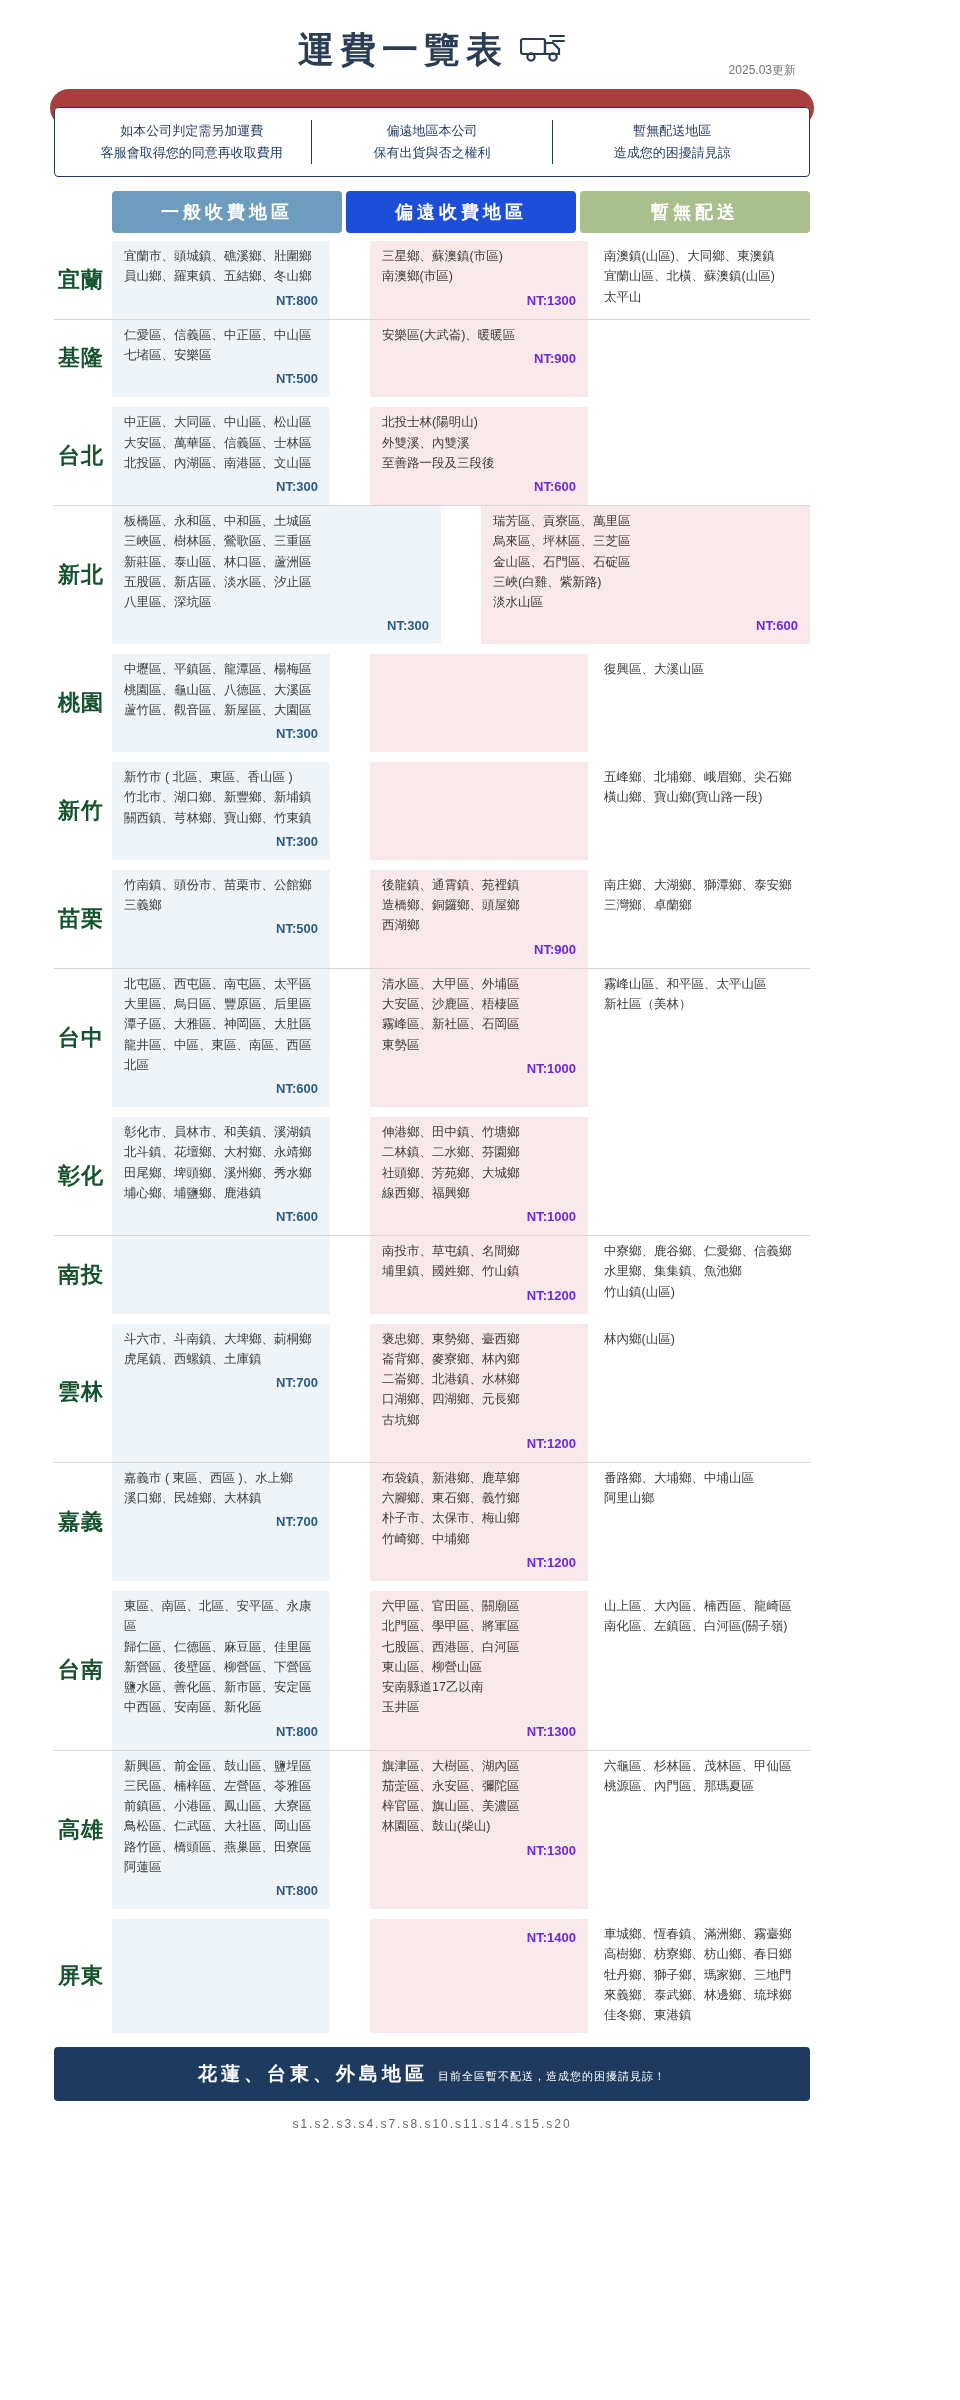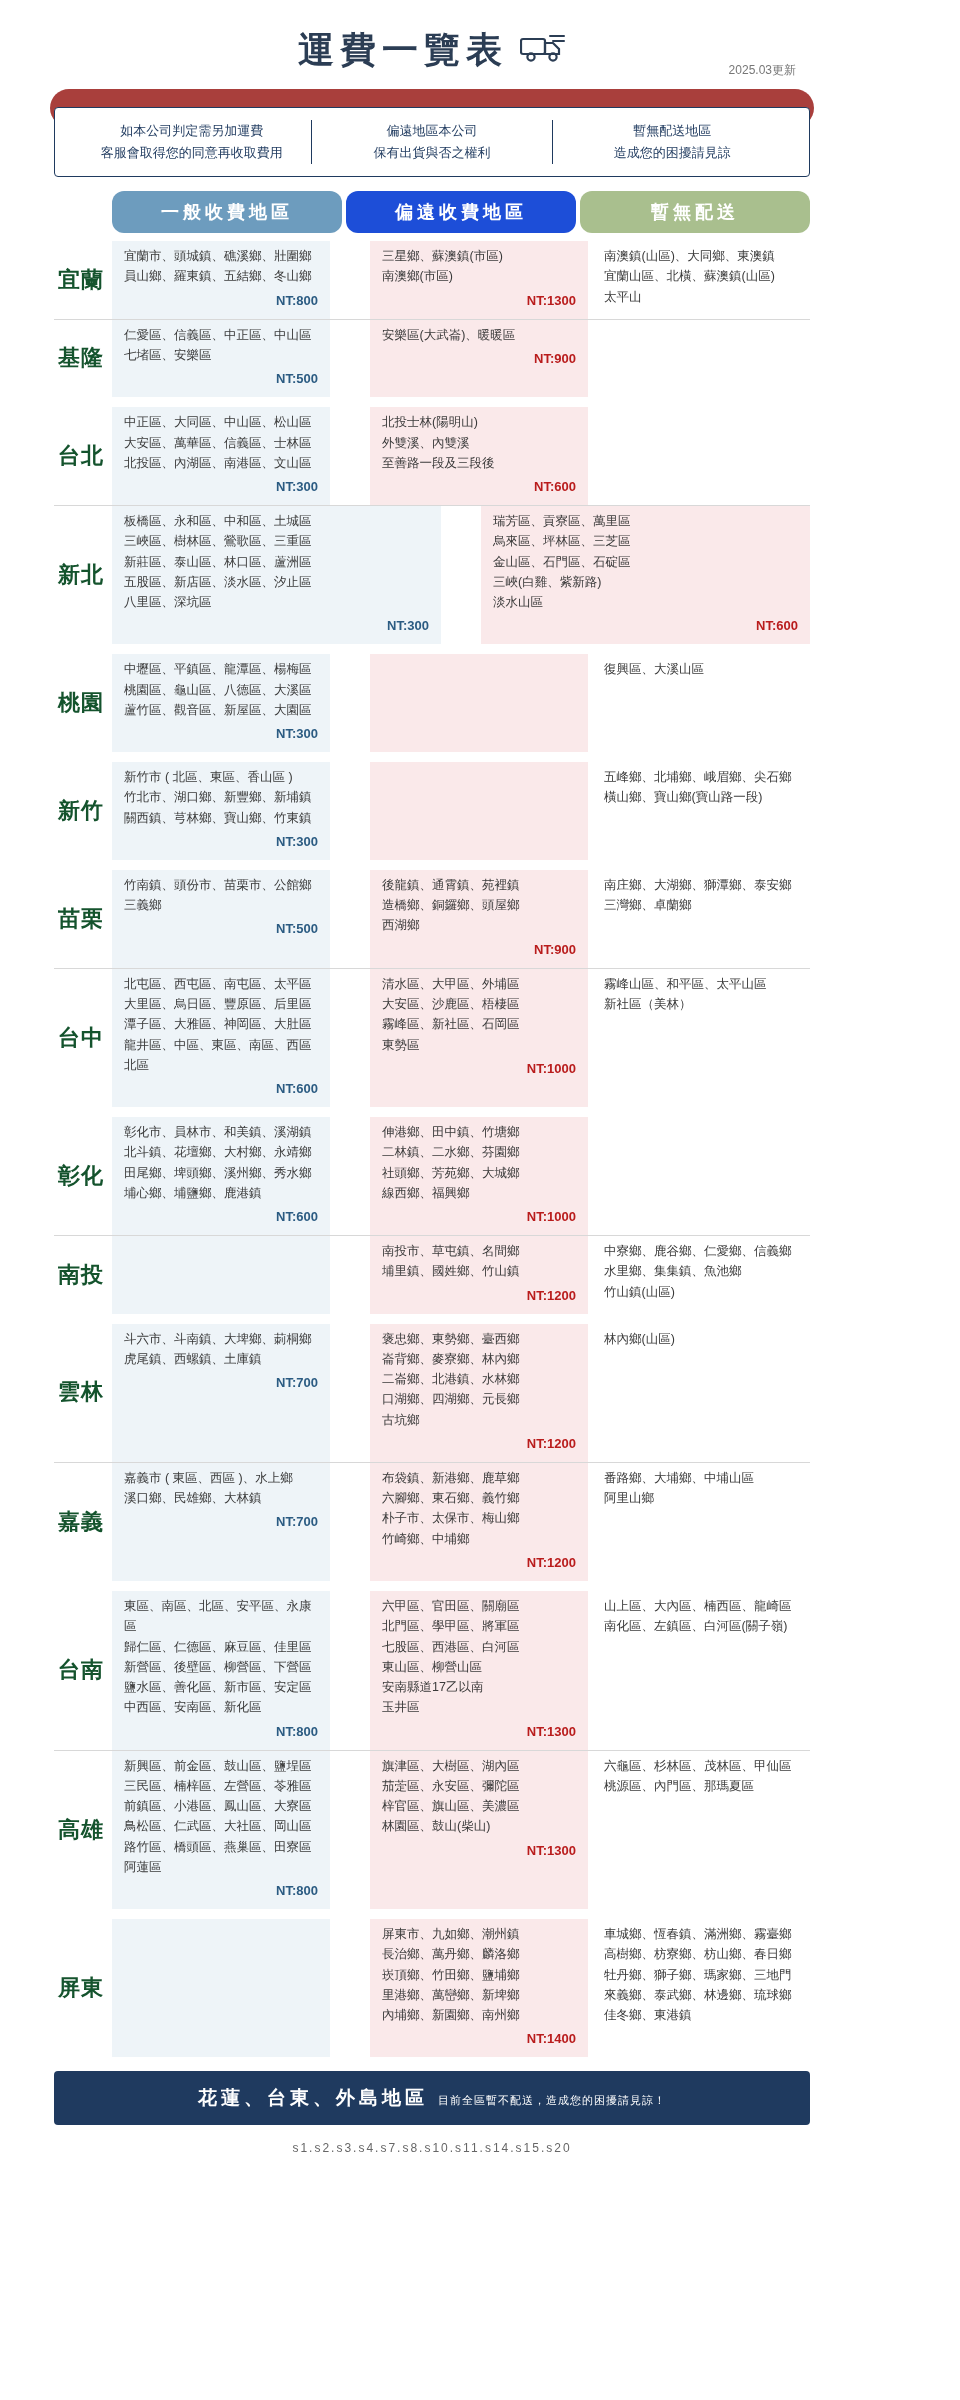--- a/index.html
+++ b/index.html
@@ -73,21 +73,21 @@
   }
   .colheads .spacer { width: 54px; flex: 0 0 54px; }
   .colhead {
     flex: 1;
     text-align: center;
     color: #fff;
     font-size: 18px;
     font-weight: bold;
     letter-spacing: 4px;
     padding: 9px 0;
-    border-radius: 12px;
+    border-radius: 4px;
   }
   .ch-normal { background: #6d9cbe; }
   .ch-remote { background: #1d4ed8; }
   .ch-none   { background: #a9bf8e; }
 
   
   .table { margin: 8px 24px 0 24px; }
   .grp { margin-bottom: 10px; }
   .row {
     display: flex;
@@ -122,21 +122,21 @@
   .cell.normal { background: #eef4f8; }
   .cell.remote { background: #fae9ea; margin-left: 36px; }
   .cell.none   { background: #ffffff; }
   .cell .price {
     text-align: right;
     font-weight: bold;
     font-size: 13px;
     margin-top: 3px;
   }
   .cell.normal .price { color: #2b5b82; }
-  .cell.remote .price { color: #b91c1c; }
+  .cell.remote .price { color: #6d28d9; }
   .cell .lines { white-space: pre-line; }
 
   
   .footer {
     margin: 14px 24px 0 24px;
     background: #1f3a5f;
     color: #fff;
     border-radius: 4px;
     padding: 14px 0;
     text-align: center;
@@ -523,25 +523,20 @@
     <div class="grp">
       <div class="row">
         <div class="region-name">
             <span>屏東</span>
           </div>
         <div class="cell normal">
           <div class="lines"></div>
           <div class="price"></div>
         </div>
         <div class="cell remote">
-          <div class="lines">屏東市、九如鄉、潮州鎮
-長治鄉、萬丹鄉、麟洛鄉
-崁頂鄉、竹田鄉、鹽埔鄉
-里港鄉、萬巒鄉、新埤鄉
-內埔鄉、新園鄉、南州鄉</div>
           <div class="price">NT:1400</div>
         </div>
         <div class="cell none">
           <div class="lines">車城鄉、恆春鎮、滿洲鄉、霧臺鄉
 高樹鄉、枋寮鄉、枋山鄉、春日鄉
 牡丹鄉、獅子鄉、瑪家鄉、三地門
 來義鄉、泰武鄉、林邊鄉、琉球鄉
 佳冬鄉、東港鎮</div>
         </div>
       </div>

